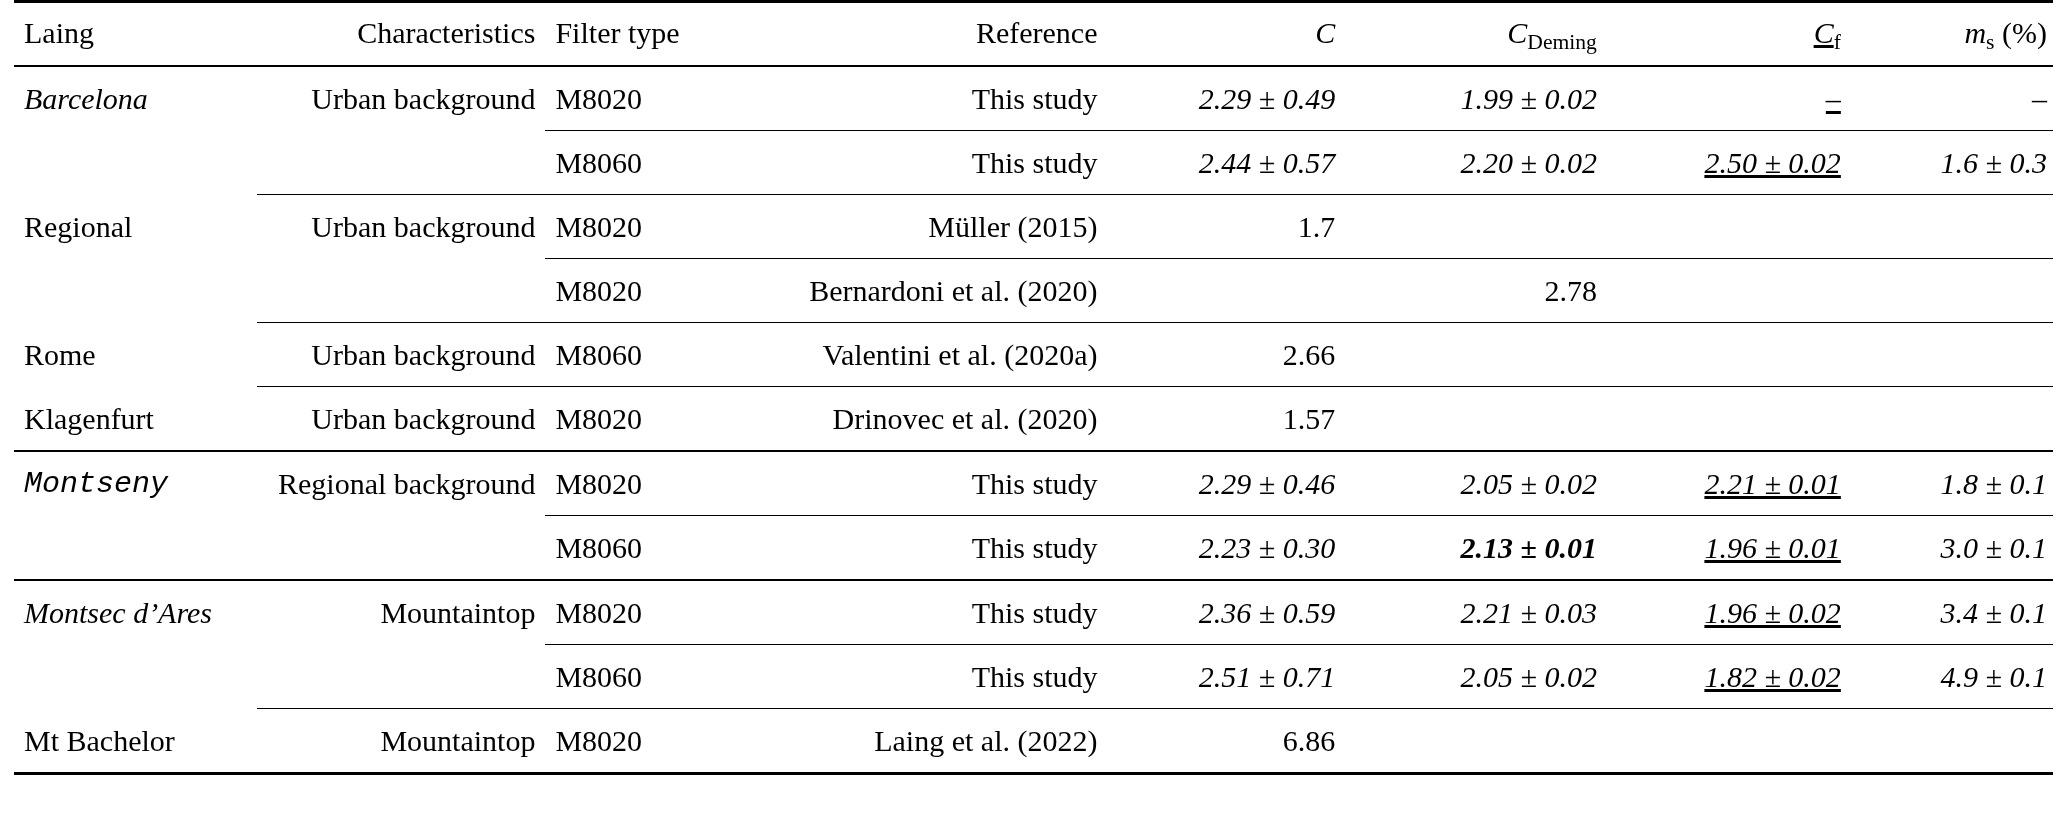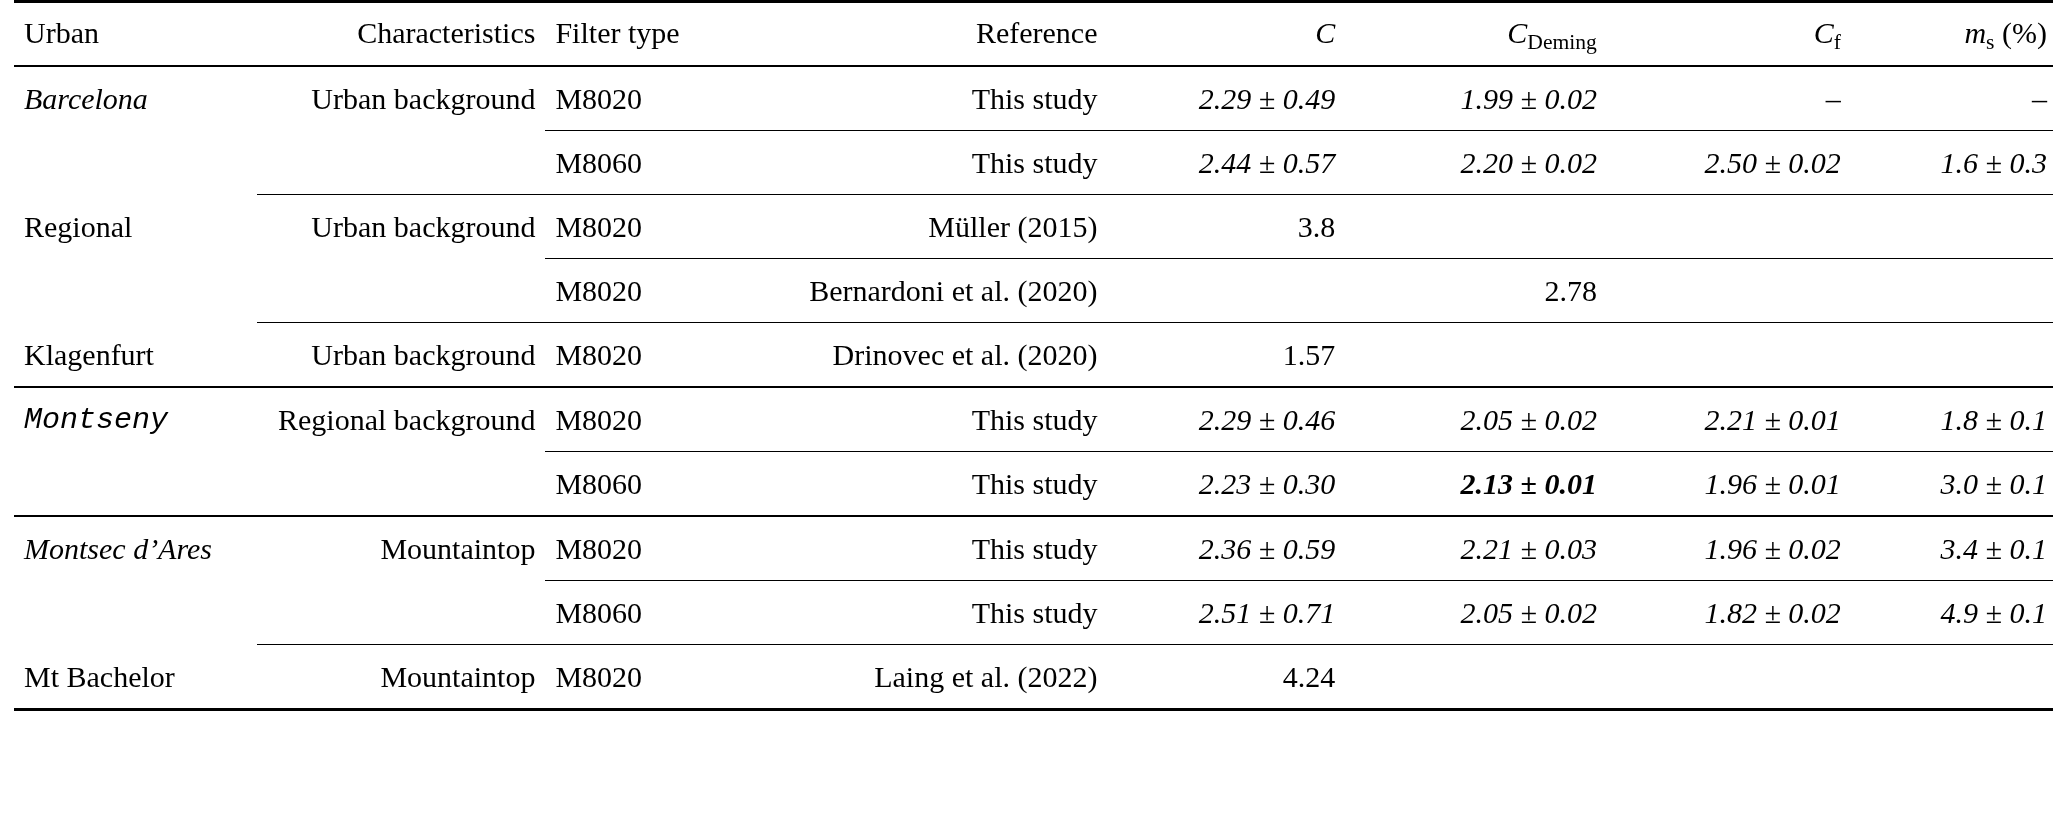--- a/index.html
+++ b/index.html
@@ -33,21 +33,21 @@
     font-weight: normal;
     white-space: nowrap;
   }
   
   .col-site      { text-align: left;  width: 232px; }
   .col-char      { text-align: right;  width: 272px; }
   .col-filter    { text-align: left;  width: 152px; }
   .col-ref       { text-align: right;  width: 400px; }
   .col-c         { text-align: right; width: 240px; padding-right: 26px !important; }
   .col-cdeming   { text-align: right; width: 250px; padding-right: 24px !important; }
-  .col-cf        { text-align: right; width: 230px; padding-right: 24px !important; }
+  .col-cf        { text-align: right; width: 230px; padding-right: 24px !important; text-decoration: underline; }
   .col-ms        { text-align: right; width: 190px; padding-right: 6px !important; }
 
   
   thead tr.header-row th {
     padding-top: 12px;
     padding-bottom: 14px;
   }
   .rule-top {
     border-top: 3px solid #000;
   }
@@ -65,21 +65,21 @@
     font-style: italic;
   }
 </style>
 </head>
 <body>
 
 <div class="table-wrap">
   <table class="paper-table">
     <thead>
       <tr class="header-row rule-top">
-        <th class="col-site">Urban</th>
+        <th class="col-site">Laing</th>
         <th class="col-char">Characteristics</th>
         <th class="col-filter">Filter type</th>
         <th class="col-ref">Reference</th>
         <th class="col-c"><span class="mathvar">C</span></th>
         <th class="col-cdeming"><span class="mathvar">C</span><span class="sub">Deming</span></th>
         <th class="col-cf"><span class="mathvar">C</span><span class="sub">f</span></th>
         <th class="col-ms"><span class="mathvar">m</span><span class="sub">s</span><span> (%)</span></th>
       </tr>
     </thead>
     <tbody id="table-body">
@@ -101,32 +101,42 @@
           <td class="col-c ruled" style="border-top: 1.5px solid rgb(0, 0, 0);"><span class="ital">2.44 ± 0.57</span></td>
           <td class="col-cdeming ruled" style="border-top: 1.5px solid rgb(0, 0, 0);"><span class="ital">2.20 ± 0.02</span></td>
           <td class="col-cf ruled" style="border-top: 1.5px solid rgb(0, 0, 0);"><span class="ital">2.50 ± 0.02</span></td>
           <td class="col-ms ruled" style="border-top: 1.5px solid rgb(0, 0, 0);"><span class="ital">1.6 ± 0.3</span></td>
         </tr>
         <tr>
           <td class="col-site"><span>Regional</span></td>
           <td class="col-char ruled" style="border-top: 1.5px solid rgb(0, 0, 0);"><span>Urban background</span></td>
           <td class="col-filter ruled" style="border-top: 1.5px solid rgb(0, 0, 0);"><span>M8020</span></td>
           <td class="col-ref ruled" style="border-top: 1.5px solid rgb(0, 0, 0);"><span>Müller (2015)</span></td>
-          <td class="col-c ruled" style="border-top: 1.5px solid rgb(0, 0, 0);"><span>3.8</span></td>
+          <td class="col-c ruled" style="border-top: 1.5px solid rgb(0, 0, 0);"><span>1.7</span></td>
           <td class="col-cdeming ruled" style="border-top: 1.5px solid rgb(0, 0, 0);"><span></span></td>
           <td class="col-cf ruled" style="border-top: 1.5px solid rgb(0, 0, 0);"><span></span></td>
           <td class="col-ms ruled" style="border-top: 1.5px solid rgb(0, 0, 0);"><span></span></td>
         </tr>
         <tr>
           <td class="col-site"><span></span></td>
           <td class="col-char"><span></span></td>
           <td class="col-filter ruled" style="border-top: 1.5px solid rgb(0, 0, 0);"><span>M8020</span></td>
           <td class="col-ref ruled" style="border-top: 1.5px solid rgb(0, 0, 0);"><span>Bernardoni et al. (2020)</span></td>
           <td class="col-c ruled" style="border-top: 1.5px solid rgb(0, 0, 0);"><span></span></td>
           <td class="col-cdeming ruled" style="border-top: 1.5px solid rgb(0, 0, 0);"><span>2.78</span></td>
+          <td class="col-cf ruled" style="border-top: 1.5px solid rgb(0, 0, 0);"><span></span></td>
+          <td class="col-ms ruled" style="border-top: 1.5px solid rgb(0, 0, 0);"><span></span></td>
+        </tr>
+        <tr>
+          <td class="col-site"><span>Rome</span></td>
+          <td class="col-char ruled" style="border-top: 1.5px solid rgb(0, 0, 0);"><span>Urban background</span></td>
+          <td class="col-filter ruled" style="border-top: 1.5px solid rgb(0, 0, 0);"><span>M8060</span></td>
+          <td class="col-ref ruled" style="border-top: 1.5px solid rgb(0, 0, 0);"><span>Valentini et al. (2020a)</span></td>
+          <td class="col-c ruled" style="border-top: 1.5px solid rgb(0, 0, 0);"><span>2.66</span></td>
+          <td class="col-cdeming ruled" style="border-top: 1.5px solid rgb(0, 0, 0);"><span></span></td>
           <td class="col-cf ruled" style="border-top: 1.5px solid rgb(0, 0, 0);"><span></span></td>
           <td class="col-ms ruled" style="border-top: 1.5px solid rgb(0, 0, 0);"><span></span></td>
         </tr>
         <tr>
           <td class="col-site"><span>Klagenfurt</span></td>
           <td class="col-char ruled" style="border-top: 1.5px solid rgb(0, 0, 0);"><span>Urban background</span></td>
           <td class="col-filter ruled" style="border-top: 1.5px solid rgb(0, 0, 0);"><span>M8020</span></td>
           <td class="col-ref ruled" style="border-top: 1.5px solid rgb(0, 0, 0);"><span>Drinovec et al. (2020)</span></td>
           <td class="col-c ruled" style="border-top: 1.5px solid rgb(0, 0, 0);"><span>1.57</span></td>
           <td class="col-cdeming ruled" style="border-top: 1.5px solid rgb(0, 0, 0);"><span></span></td>
@@ -171,20 +181,20 @@
           <td class="col-c ruled" style="border-top: 1.5px solid rgb(0, 0, 0);"><span class="ital">2.51 ± 0.71</span></td>
           <td class="col-cdeming ruled" style="border-top: 1.5px solid rgb(0, 0, 0);"><span class="ital">2.05 ± 0.02</span></td>
           <td class="col-cf ruled" style="border-top: 1.5px solid rgb(0, 0, 0);"><span class="ital">1.82 ± 0.02</span></td>
           <td class="col-ms ruled" style="border-top: 1.5px solid rgb(0, 0, 0);"><span class="ital">4.9 ± 0.1</span></td>
         </tr>
         <tr>
           <td class="col-site" style="border-bottom: 3px solid rgb(0, 0, 0);"><span>Mt Bachelor</span></td>
           <td class="col-char ruled" style="border-top: 1.5px solid rgb(0, 0, 0); border-bottom: 3px solid rgb(0, 0, 0);"><span>Mountaintop</span></td>
           <td class="col-filter ruled" style="border-top: 1.5px solid rgb(0, 0, 0); border-bottom: 3px solid rgb(0, 0, 0);"><span>M8020</span></td>
           <td class="col-ref ruled" style="border-top: 1.5px solid rgb(0, 0, 0); border-bottom: 3px solid rgb(0, 0, 0);"><span>Laing et al. (2022)</span></td>
-          <td class="col-c ruled" style="border-top: 1.5px solid rgb(0, 0, 0); border-bottom: 3px solid rgb(0, 0, 0);"><span>4.24</span></td>
+          <td class="col-c ruled" style="border-top: 1.5px solid rgb(0, 0, 0); border-bottom: 3px solid rgb(0, 0, 0);"><span>6.86</span></td>
           <td class="col-cdeming ruled" style="border-top: 1.5px solid rgb(0, 0, 0); border-bottom: 3px solid rgb(0, 0, 0);"><span></span></td>
           <td class="col-cf ruled" style="border-top: 1.5px solid rgb(0, 0, 0); border-bottom: 3px solid rgb(0, 0, 0);"><span></span></td>
           <td class="col-ms ruled" style="border-top: 1.5px solid rgb(0, 0, 0); border-bottom: 3px solid rgb(0, 0, 0);"><span></span></td>
         </tr>
       </tbody>
   </table>
 </div>
 
 </body></html>

